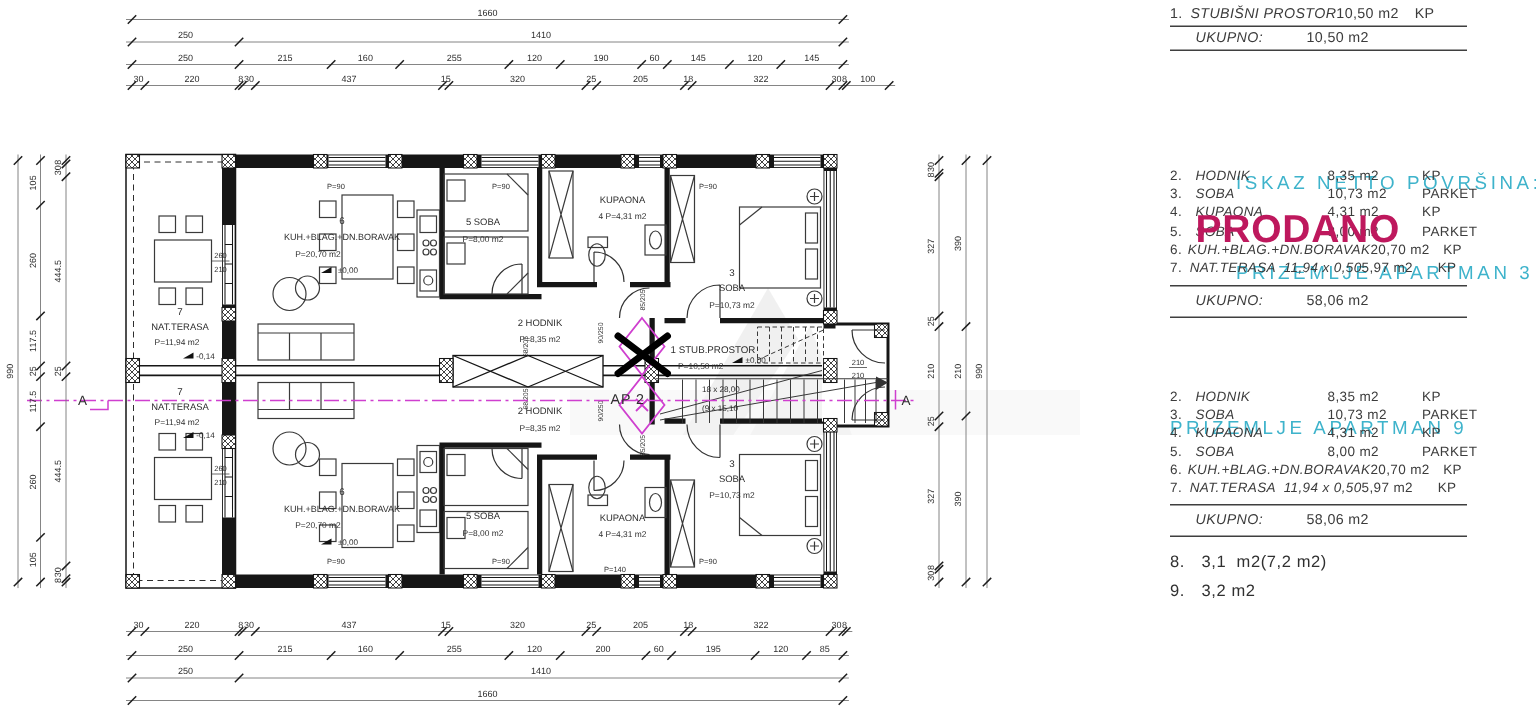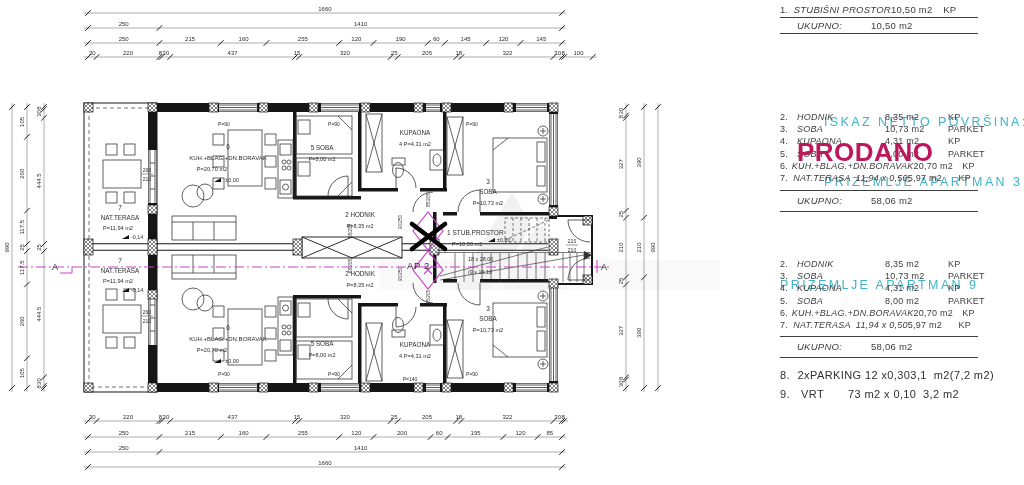--- a/index.html
+++ b/index.html
@@ -752,24 +752,22 @@
       <span class="pname">UKUPNO:</span>
       <span class="parea">58,06 m2</span>
       <span class="ptype"></span>
     </div>
     <div class="rule"></div>
   </div>
 
   <div class="abs" style="left:10px;top:366px;width:214px;">
     <div class="xrow">
       <span class="xn">8.</span>
-      <span class="xd">2xPARKING 12 x0,30</span>
       <span class="xv">3,1  m2(7,2 m2)</span>
     </div>
     <div class="xrow">
       <span class="xn">9.</span>
-      <span class="xd">VRT       73 m2 x 0,10</span>
       <span class="xv">3,2 m2</span>
     </div>
   </div>
 
 </div>
 </div>
 
 </body></html>

